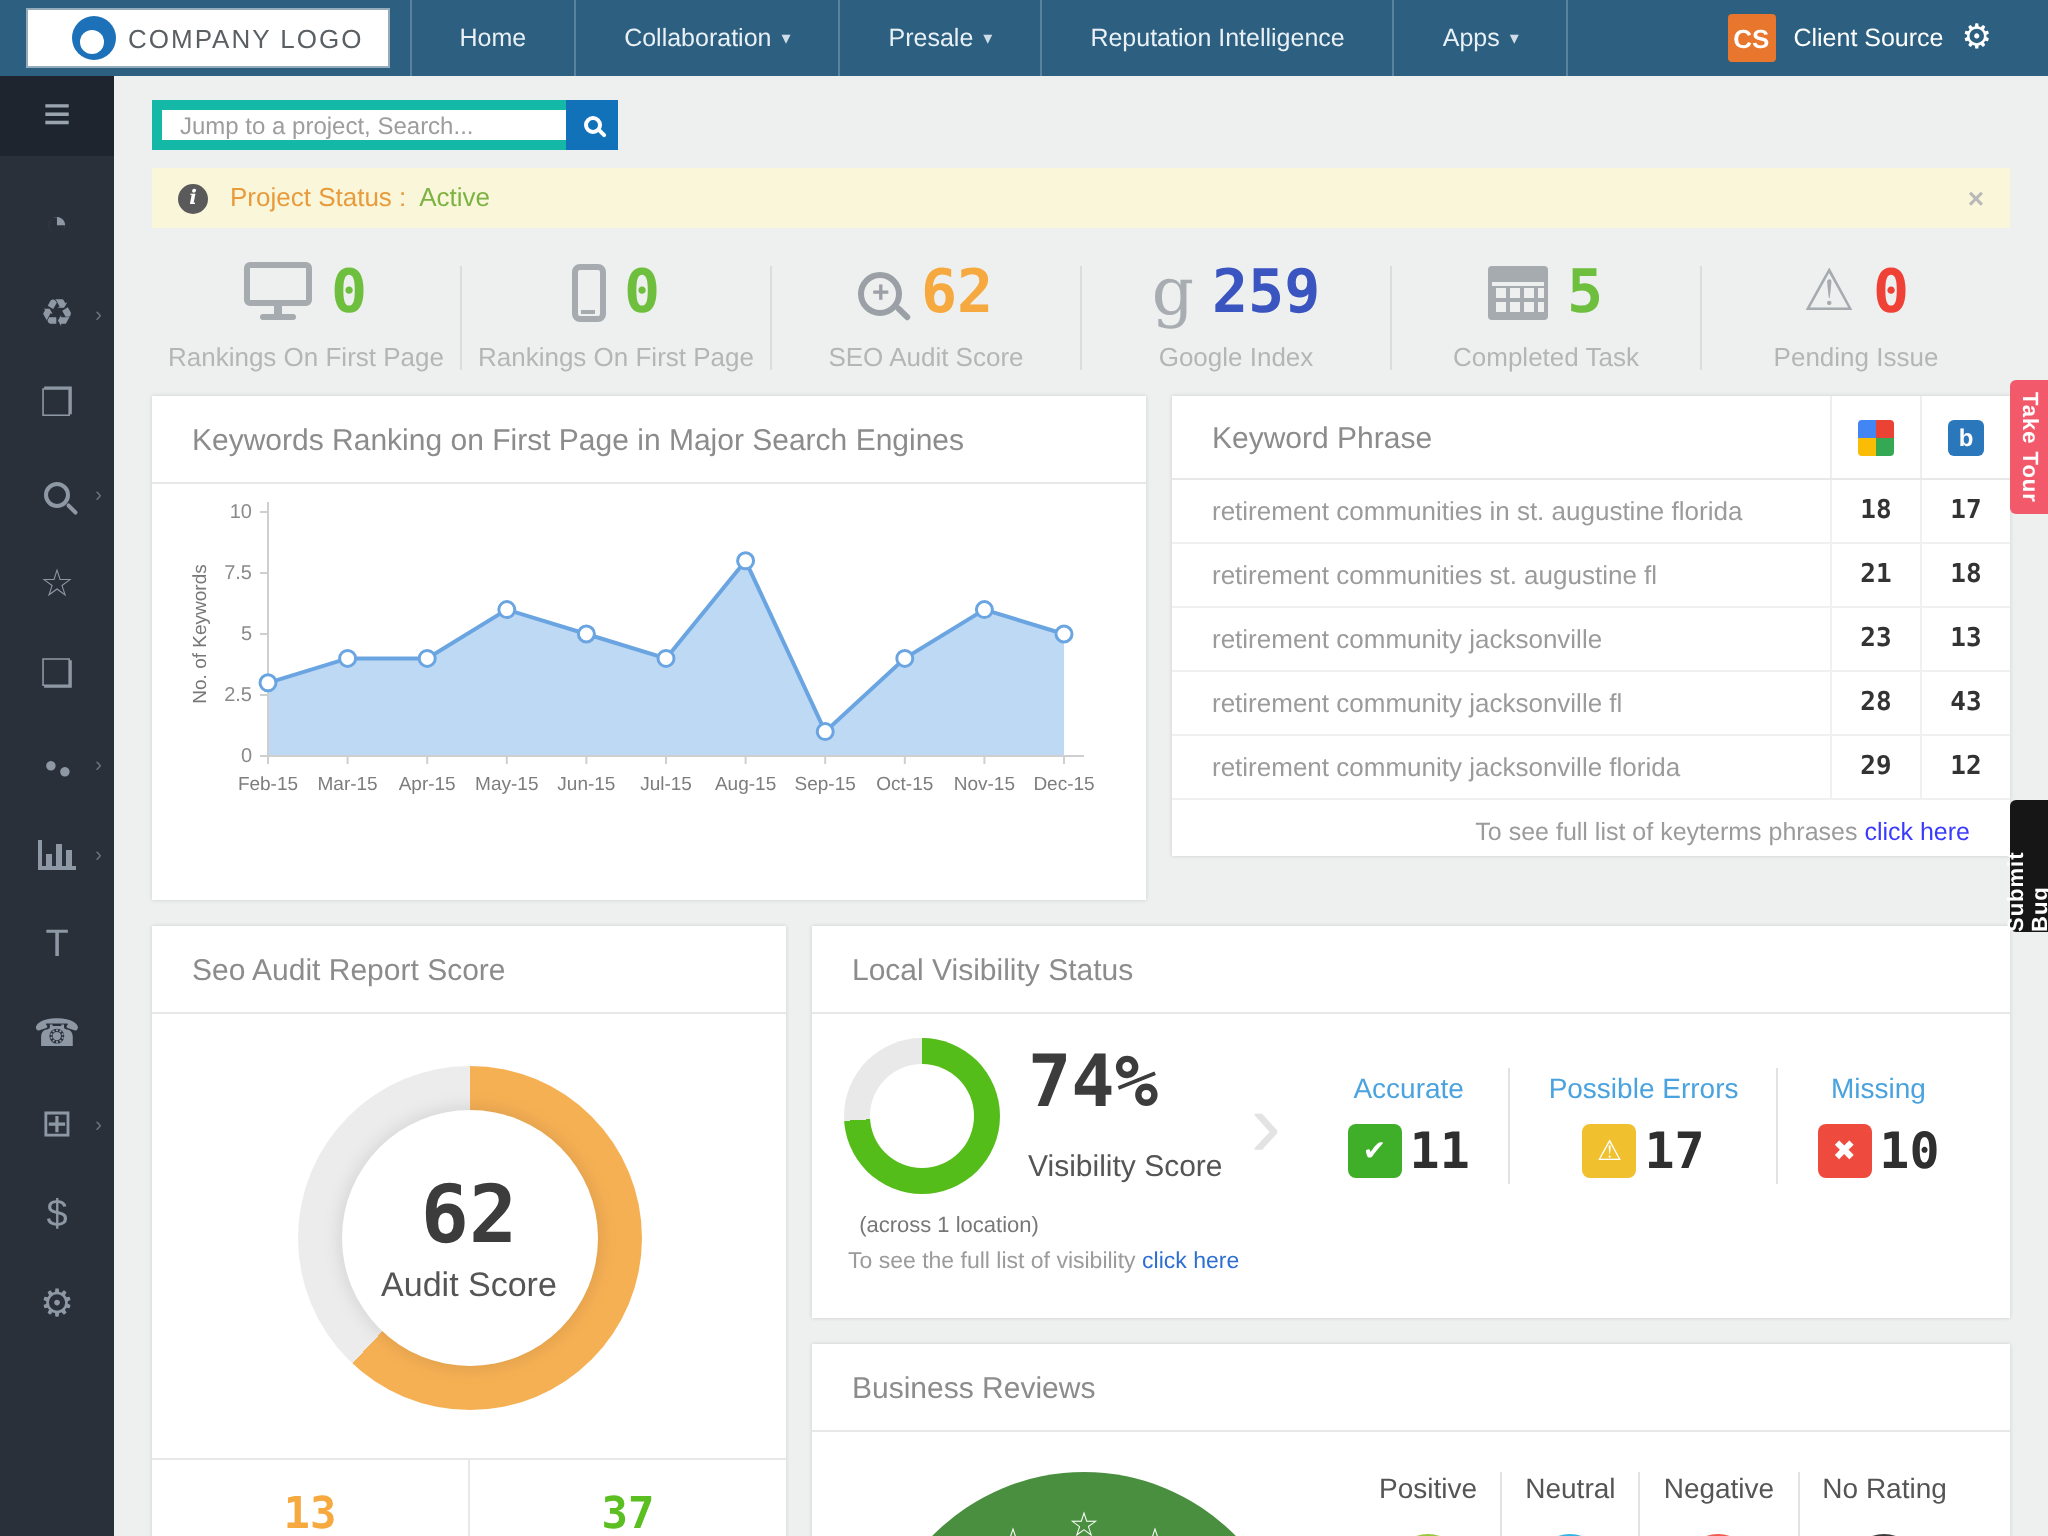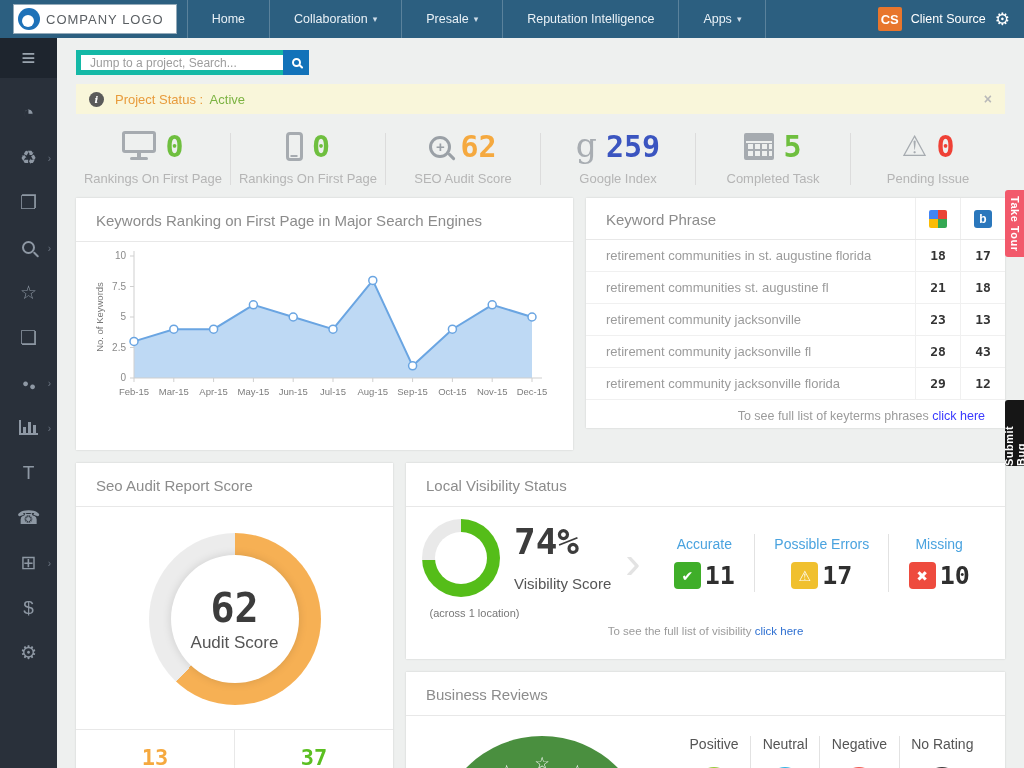--- a/index.html
+++ b/index.html
@@ -2,29 +2,29 @@
 <html><head>
 <meta charset="utf-8">
 <style>
   *{margin:0;padding:0;box-sizing:border-box}
   html,body{width:1024px;height:768px;overflow:hidden}
   body{font-family:"Liberation Sans","DejaVu Sans",sans-serif;background:#eef0ef;position:relative}
   .num{font-family:"DejaVu Sans Mono","Liberation Mono",monospace;font-weight:700}
 
   
   .topnav{height:38px;background:#2c5f80;display:flex;align-items:stretch}
-  .logo-box{margin:4px 10px 4px 13px;background:#fff;border:1px solid #94abba;display:flex;align-items:center;gap:6px;padding:0 12px 0 4px}
+  .logo-box{margin:4px 10px 4px 13px;background:#fff;border:1px solid #94abba;display:flex;align-items:center;gap:6px;padding:0 12px 0 22px}
   .logo-circle{width:22px;height:22px;border-radius:50%;background:#1d71b8;position:relative}
   .logo-circle::after{content:"";position:absolute;left:4px;bottom:3px;width:12px;height:12px;border-radius:50%;background:#fff}
   .logo-text{font-size:13px;letter-spacing:1px;color:#5a5f63}
   .nav-menu{display:flex;align-items:stretch}
   .nav-item{display:flex;align-items:center;padding:0 24px;color:#e9f1f6;font-size:12.5px;border-left:1px solid rgba(255,255,255,.22);cursor:pointer}
   .nav-item:last-child{border-right:1px solid rgba(255,255,255,.22)}
   .caret{font-size:9px;margin-left:5px;color:#cfdde8}
-  .nav-right{margin-left:auto;display:flex;align-items:center;gap:9px;padding-right:14px}
+  .nav-right{margin-left:auto;display:flex;align-items:center;gap:9px;padding-right:28px}
   .cs-badge{width:24px;height:24px;background:#e8762d;border-radius:2px;color:#fff;font-weight:700;font-size:13px;display:flex;align-items:center;justify-content:center}
   .client-name{color:#fff;font-size:12.5px}
   .gear{color:#fff;font-size:17px;cursor:pointer}
 
   
   .sidebar{position:fixed;left:0;top:38px;bottom:0;width:57px;background:#29303a;z-index:5}
   .burger{height:40px;background:#1e252e;display:flex;align-items:center;justify-content:center;color:#9aa4ae;font-size:24px;cursor:pointer}
   .side-list{padding-top:12px;display:flex;flex-direction:column}
   .side-item{height:45px;display:flex;align-items:center;justify-content:center;color:#8e98a4;font-size:19px;position:relative;cursor:pointer}
   .side-item .chev{position:absolute;right:6px;top:50%;transform:translateY(-50%);font-size:10px;color:#6b7480}
@@ -121,21 +121,21 @@
   .vis-pct-label{font-size:15px;color:#555;margin-top:15px}
   .vis-note{font-size:11px;color:#777;margin-top:10px;text-align:center;width:105px}
   .vis-chev{font-size:46px;color:#e3e3e3;margin:0 14px 14px;font-weight:400}
   .vis-items{flex:1;display:flex;align-items:center;justify-content:space-evenly;margin-bottom:12px}
   .vis-item{display:flex;flex-direction:column;align-items:center;gap:9px}
   .vis-item-label{font-size:14px;color:#4aa3df}
   .vis-item-row{display:flex;align-items:center;gap:4px}
   .vis-badge{width:27px;height:27px;border-radius:4px;color:#fff;font-size:14px;display:flex;align-items:center;justify-content:center}
   .vis-val{font-size:25px;color:#2f2f2f}
   .vis-div{width:1px;height:58px;background:#e2e2e2}
-  .vis-footer{text-align:center;padding:6px 18px 10px;font-size:11.5px;color:#9b9b9b}
+  .vis-footer{text-align:left;padding:6px 18px 10px;font-size:11.5px;color:#9b9b9b}
   .vis-footer .link-blue{color:#2d6fd1}
 
   
   .rev-card{height:215px}
   .rev-body{display:flex;padding:12px 20px 0}
   .gauge-wrap{width:252px;position:relative;height:140px}
   .gauge{width:212px;height:212px;border-radius:50%;background:conic-gradient(from 270deg,#4a8f3f 0 180deg,transparent 180deg);position:absolute;left:10px;top:8px}
   .gauge-star{position:absolute;color:#fff;font-size:17px;transform:translate(-50%,-50%)}
   .rev-items{flex:1;display:flex;align-items:flex-start;justify-content:space-evenly;margin-top:8px}
   .rev-item{display:flex;flex-direction:column;align-items:center;gap:15px}

